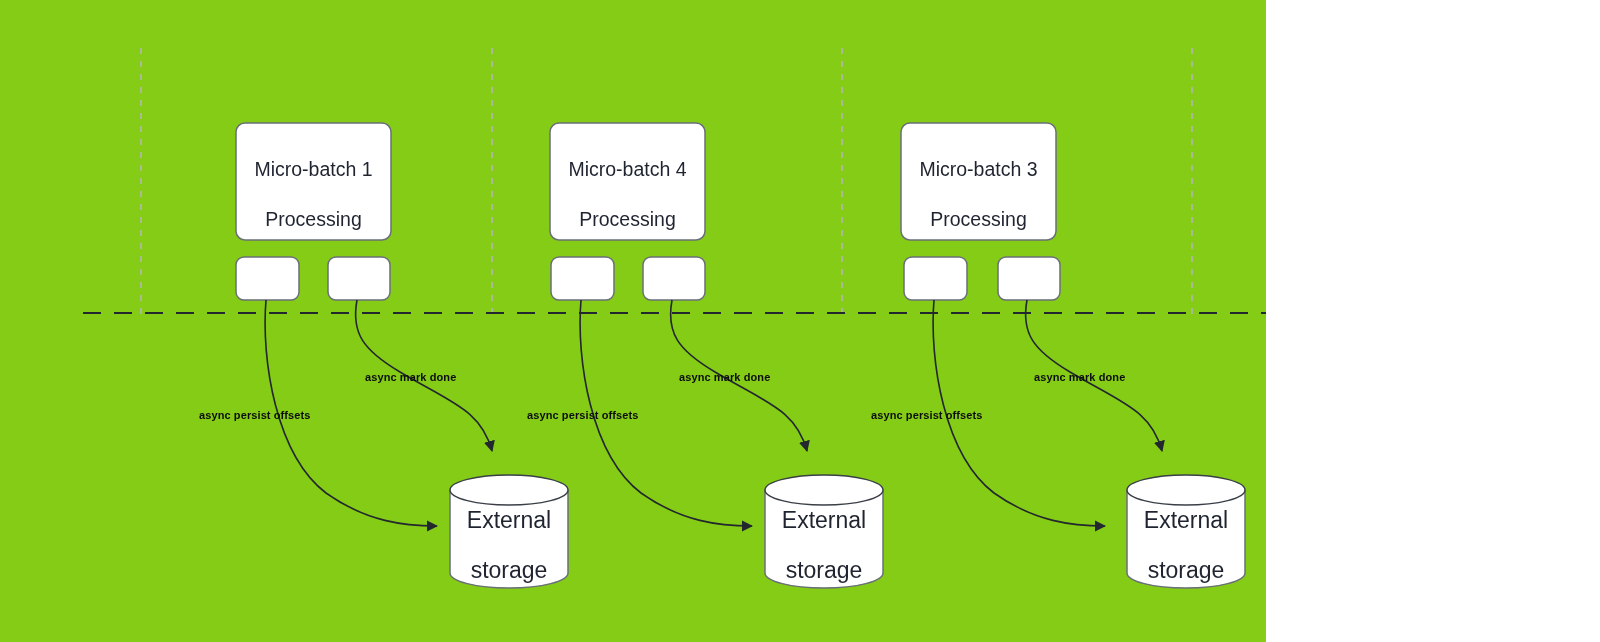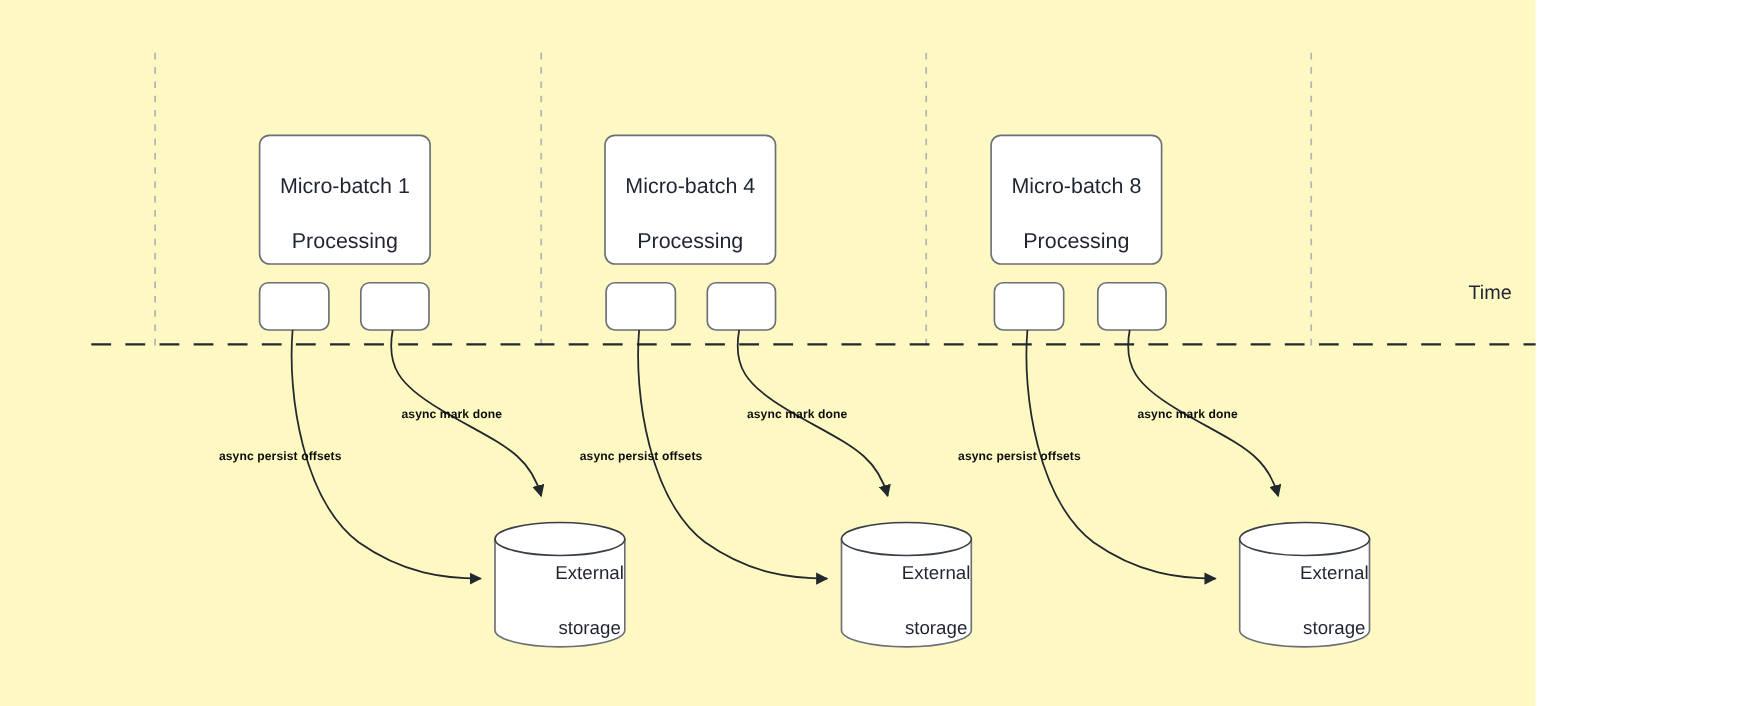--- a/index.html
+++ b/index.html
@@ -5,23 +5,23 @@
   html, body {
     margin: 0;
     padding: 0;
     background: #ffffff;
   }
   body {
     font-family: "Liberation Sans", sans-serif;
   }
   #canvas {
     position: relative;
-    width: 1396px;
+    width: 1266px;
     height: 642px;
-    background: #fef9c3;
+    background: #84cc16;
     overflow: hidden;
   }
   svg.layer {
     position: absolute;
     left: 0;
     top: 0;
     width: 1600px;
     height: 642px;
     overflow: visible;
   }
@@ -35,22 +35,21 @@
     font-size: 19px;
     line-height: 25px;
     font-family: "Liberation Sans", sans-serif;
     pointer-events: none;
     white-space: pre-line;
   }
   .batch-label {
     font-size: 19.5px;
   }
   .storage-label {
-    font-size: 17px;
-    margin-left: 27px;
+    font-size: 23px;
   }
   .edge-label {
     position: absolute;
     color: #0d0d0d;
     font-size: 11px;
     font-weight: bold;
     font-family: "Liberation Sans", sans-serif;
     white-space: nowrap;
     letter-spacing: 0.1px;
   }
@@ -154,21 +153,21 @@
     <span>
       <span>External</span><br>
       <span>storage</span>
     </span>
   </div>
   <div class="edge-label" style="left:679px; top:371px;">async mark done</div>
   <div class="edge-label" style="left:527px; top:409px;">async persist offsets</div>
 
   <div class="node-label batch-label" style="left:901px; top:123px; width:155px; height:117px;">
     <span>
-      <span>Micro-batch 8</span><br>
+      <span>Micro-batch 3</span><br>
       <span>Processing</span>
     </span>
   </div>
   <div class="node-label storage-label" style="left:1127px; top:478px; width:118px; height:110px;">
     <span>
       <span>External</span><br>
       <span>storage</span>
     </span>
   </div>
   <div class="edge-label" style="left:1034px; top:371px;">async mark done</div>

